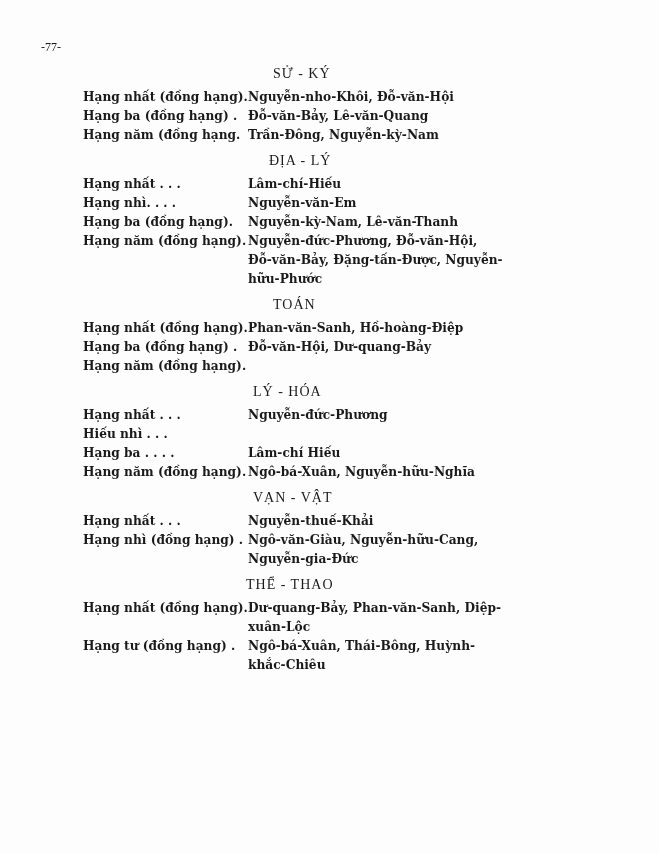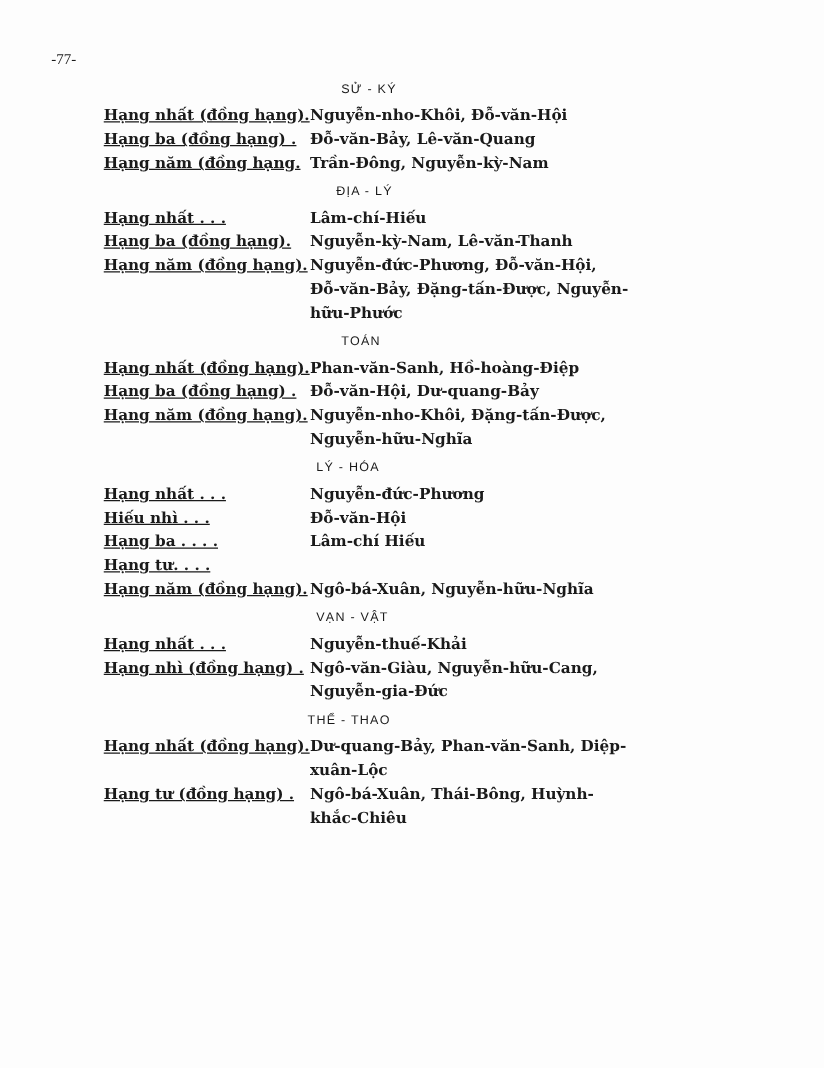--- a/index.html
+++ b/index.html
@@ -9,26 +9,26 @@
     position: relative; overflow: hidden;
   }
   .page-num {
     position: absolute; top: 40px; left: 0; width: 100%;
     text-align: left; font-size: 12px; font-family: "Liberation Serif", serif;
     padding-left: 10px; box-sizing: border-box; margin-left: 31px;
   }
   .content { position: absolute; top: 66px; left: 83px; width: 460px; }
   .section { margin-bottom: 8px; }
   .heading {
-    text-align: center; font-size: 10px; letter-spacing: 1px;
-    font-family: Liberation Sans, sans-serif; margin: 0 0 6px 0;
+    text-align: center; font-size: 14px; letter-spacing: 1px;
+    font-family: Liberation Serif, serif; margin: 0 0 6px 0;
     padding-left: 130px; text-align: left;
   }
   .row { display: flex; font-size: 12.2px; line-height: 19px; font-weight: bold; }
-  .rank { width: 165px; flex: none; white-space: nowrap; text-decoration: underline; }
+  .rank { width: 165px; flex: none; white-space: nowrap; }
   .names { flex: 1; padding-right: 40px; }
 </style>
 </head>
 <body>
 
 <div class="page-num">-77-</div>
 
 <div class="content">
 
   <div class="section">
@@ -47,20 +47,24 @@
       </div>
   </div>
 
   <div class="section">
     <div class="heading" style="padding-left:186px">ĐỊA - LÝ</div>
     <div class="row">
         <span class="rank">Hạng nhất . . .</span>
         <span class="names">Lâm-chí-Hiếu</span>
       </div>
     <div class="row">
+        <span class="rank">Hạng nhì. . . .</span>
+        <span class="names">Nguyễn-văn-Em</span>
+      </div>
+    <div class="row">
         <span class="rank">Hạng ba (đồng hạng).</span>
         <span class="names">Nguyễn-kỳ-Nam, Lê-văn-Thanh</span>
       </div>
     <div class="row">
         <span class="rank">Hạng năm (đồng hạng).</span>
         <span class="names">Nguyễn-đức-Phương, Đỗ-văn-Hội, Đỗ-văn-Bảy, Đặng-tấn-Được, Nguyễn-hữu-Phước</span>
       </div>
   </div>
 
   <div class="section">
@@ -68,40 +72,37 @@
     <div class="row">
         <span class="rank">Hạng nhất (đồng hạng).</span>
         <span class="names">Phan-văn-Sanh, Hồ-hoàng-Điệp</span>
       </div>
     <div class="row">
         <span class="rank">Hạng ba (đồng hạng) .</span>
         <span class="names">Đỗ-văn-Hội, Dư-quang-Bảy</span>
       </div>
     <div class="row">
         <span class="rank">Hạng năm (đồng hạng).</span>
-        <span class="names">Nguyễn-nho-Khôi, Đặng-tấn-Được, Nguyễn-hữu-Nghĩa</span>
       </div>
   </div>
 
   <div class="section">
     <div class="heading" style="padding-left:170px">LÝ - HÓA</div>
     <div class="row">
         <span class="rank">Hạng nhất . . .</span>
         <span class="names">Nguyễn-đức-Phương</span>
       </div>
     <div class="row">
         <span class="rank">Hiếu nhì . . .</span>
-        <span class="names">Đỗ-văn-Hội</span>
       </div>
     <div class="row">
         <span class="rank">Hạng ba . . . .</span>
         <span class="names">Lâm-chí Hiếu</span>
       </div>
     <div class="row">
-        <span class="rank">Hạng tư. . . .</span>
       </div>
     <div class="row">
         <span class="rank">Hạng năm (đồng hạng).</span>
         <span class="names">Ngô-bá-Xuân, Nguyễn-hữu-Nghĩa</span>
       </div>
   </div>
 
   <div class="section">
     <div class="heading" style="padding-left:170px">VẠN - VẬT</div>
     <div class="row">

